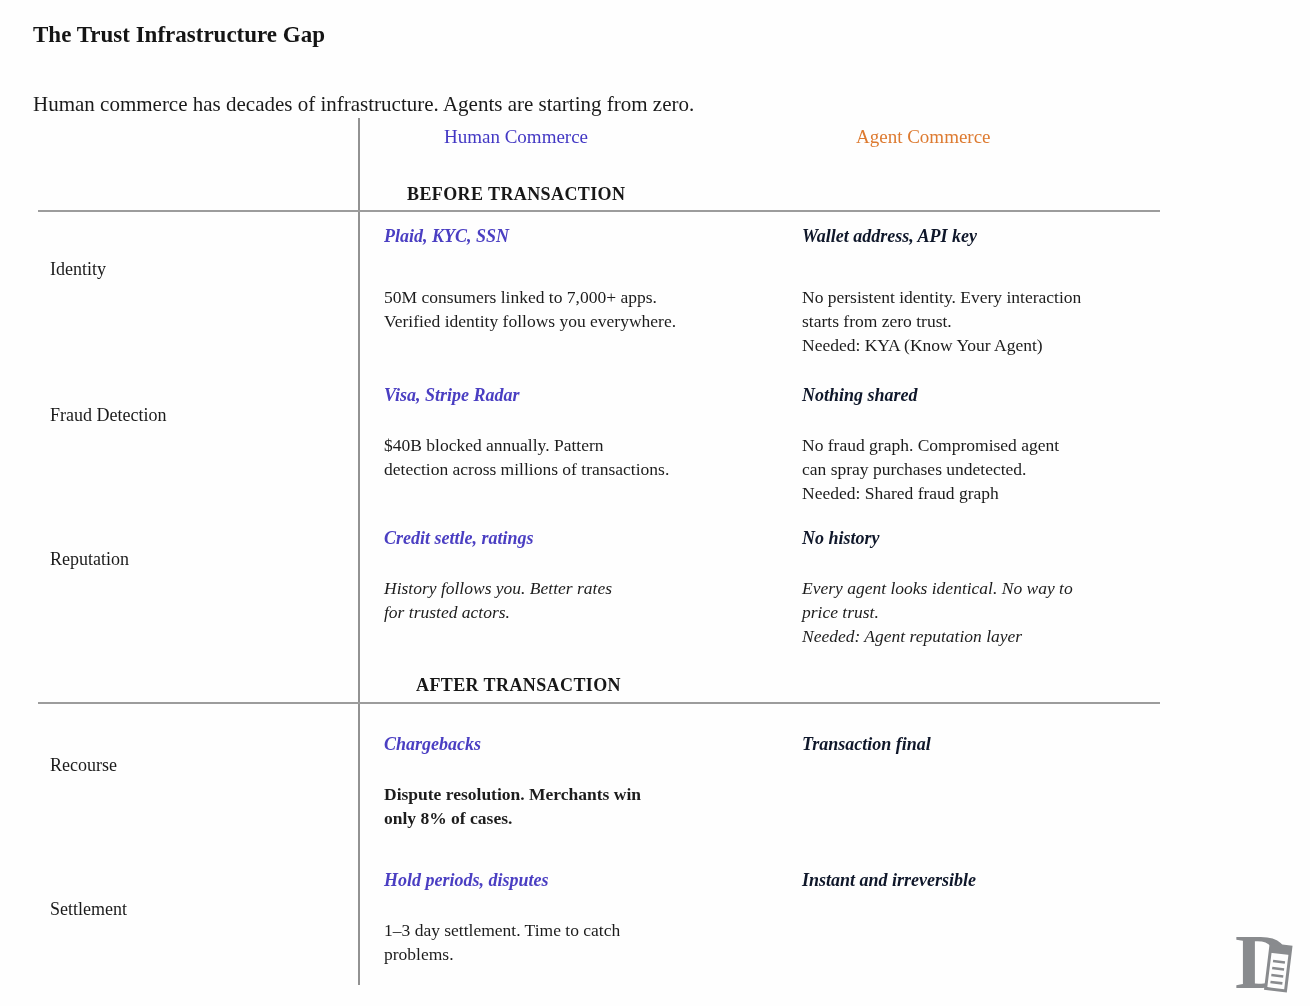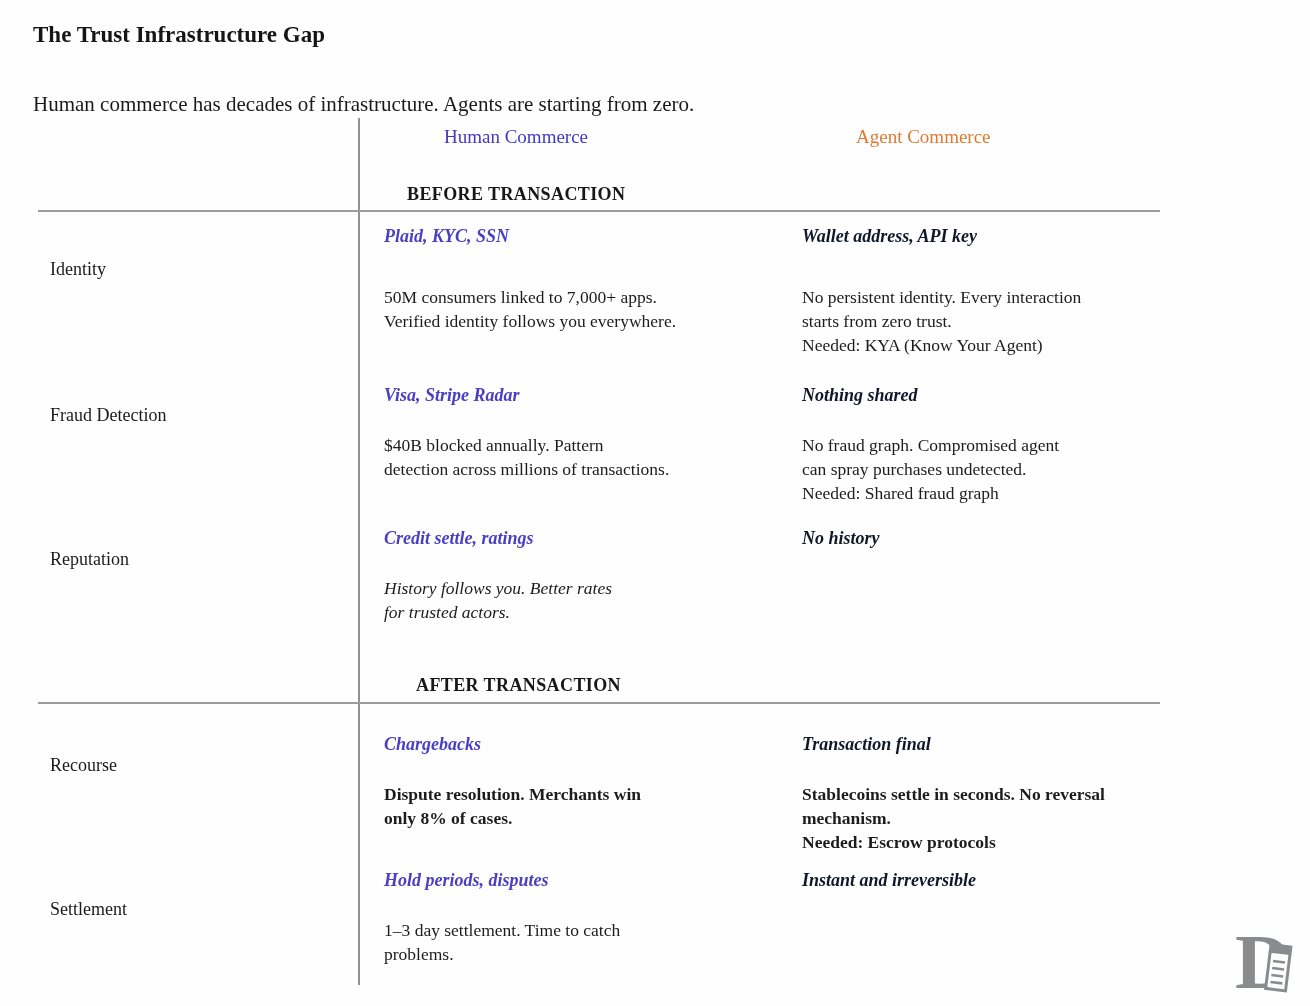--- a/index.html
+++ b/index.html
@@ -126,29 +126,29 @@
   <div class="abs headline agent r2">Nothing shared</div>
   <div class="abs body agent r2">No fraud graph. Compromised agent
 can spray purchases undetected.
 Needed: Shared fraud graph</div>
 
   <div class="abs row-label r3">Reputation</div>
   <div class="abs headline human r3">Credit settle, ratings</div>
   <div class="abs body human r3">History follows you. Better rates
 for trusted actors.</div>
   <div class="abs headline agent r3">No history</div>
+  <div class="abs body agent r3">Every agent looks identical. No way to
+price trust.
+Needed: Agent reputation layer</div>
 
   <div class="abs row-label r4">Recourse</div>
   <div class="abs headline human r4">Chargebacks</div>
   <div class="abs body human r4">Dispute resolution. Merchants win
 only 8% of cases.</div>
   <div class="abs headline agent r4">Transaction final</div>
-  <div class="abs body agent r4">Stablecoins settle in seconds. No reversal
-mechanism.
-Needed: Escrow protocols</div>
 
   <div class="abs row-label r5">Settlement</div>
   <div class="abs headline human r5">Hold periods, disputes</div>
   <div class="abs body human r5">1–3 day settlement. Time to catch
 problems.</div>
   <div class="abs headline agent r5">Instant and irreversible</div>
 
   <svg class="abs logo" width="68" height="78" viewBox="0 0 68 78" aria-hidden="true">
     <text x="1" y="64" font-family="Liberation Serif, DejaVu Serif, serif" font-weight="bold" font-size="78" fill="#898b8e">D</text>
     <g transform="rotate(7 46 46)">

